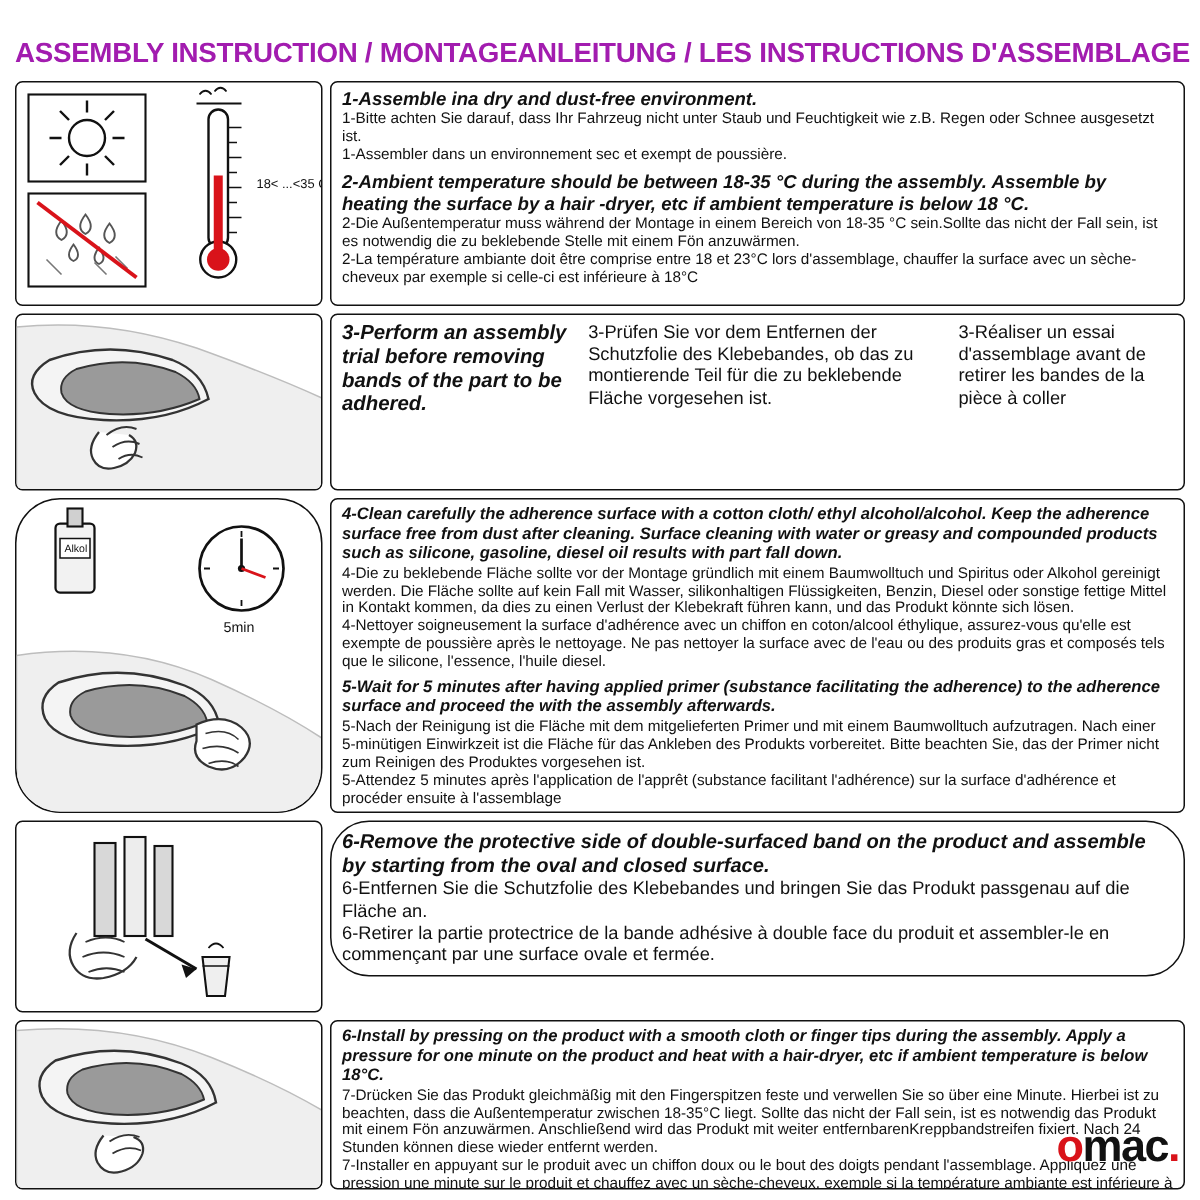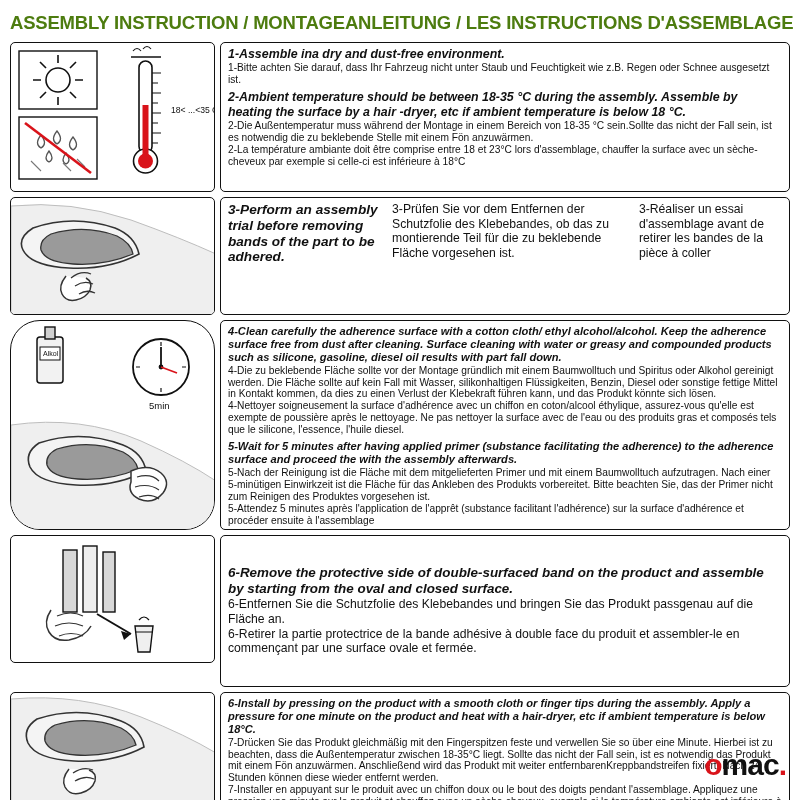--- a/index.html
+++ b/index.html
@@ -7,25 +7,25 @@
     width:800px;height:800px;
     background:#ffffff;
     font-family:"Liberation Sans", sans-serif;
     color:#111;
     overflow:hidden;
   }
   .page{position:relative;width:800px;height:800px;box-sizing:border-box;padding:8px 10px 0 10px;}
 
   .title{
     text-align:center;
-    color:#4d7c0f;
+    color:#a21caf;
     font-weight:bold;
     font-size:18.5px;
     letter-spacing:-0.2px;
-    margin:4px 0 8px 0;
+    margin:16px 0 8px 0;
     white-space:nowrap;
   }
 
   .rows{display:flex;flex-direction:column;gap:5px;}
 
   .row{display:flex;gap:5px;align-items:stretch;}
   .cell{
     border:1.6px solid #111;
     border-radius:5px;
     box-sizing:border-box;
@@ -112,20 +112,21 @@
                 <path d="M132 6 q4 -5 8 0"></path>
             </g>
           </g>
           <text x="160" y="70" font-family="Liberation Sans, sans-serif" font-size="8.6" fill="#111">18&lt; ...&lt;35 C°</text>
         </svg>
       </div>
       <div class="cell txt-cell" style="height:150px;">
         <div class="blk">
           <p class="hl">1-Assemble ina dry and dust-free environment.</p>
           <p class="de">1-Bitte achten Sie darauf, dass Ihr Fahrzeug nicht unter Staub und Feuchtigkeit wie z.B. Regen oder Schnee ausgesetzt ist.</p>
+          <p class="fr">1-Assembler dans un environnement sec et exempt de poussière.</p>
         </div>
         <div class="blk">
           <p class="hl">2-Ambient temperature should be between 18-35 °C  during the assembly. Assemble by heating the surface by a hair -dryer, etc if ambient temperature is below 18 °C.</p>
           <p class="de">2-Die Außentemperatur muss während der Montage in einem Bereich von 18-35 °C  sein.Sollte das nicht der Fall sein, ist es notwendig die zu beklebende Stelle mit einem Fön anzuwärmen.</p>
           <p class="fr">2-La température ambiante doit être comprise entre 18 et 23°C lors d'assemblage, chauffer la surface avec un sèche-cheveux par exemple si celle-ci est inférieure à 18°C</p>
         </div>
       </div>
     </div>
 
     <div class="row">
@@ -201,21 +202,21 @@
           <path d="M46 80 q14 -6 26 0" fill="none" stroke="#333" stroke-width="1.2"></path>
           <path d="M44 90 q14 -6 28 0" fill="none" stroke="#333" stroke-width="1.2"></path>
           <path d="M48 100 q12 -5 24 0" fill="none" stroke="#333" stroke-width="1.2"></path>
           <line x1="86" y1="78" x2="120" y2="98" stroke="#111" stroke-width="2"></line>
           <polygon points="120,98 110,95 113,104" fill="#111"></polygon>
           <path d="M124 90 l18 0 l-3 26 l-12 0 z" fill="#efefef" stroke="#111" stroke-width="1.4"></path>
           <line x1="124" y1="96" x2="142" y2="96" stroke="#111" stroke-width="1.1"></line>
           <path d="M128 84 q5 -6 10 0" fill="none" stroke="#111" stroke-width="1.2"></path>
         </svg>
       </div>
-      <div class="cell txt-cell big" style="height:152px;display:flex;flex-direction:column;justify-content:center;">
+      <div class="cell txt-cell big" style="height:104px;display:flex;flex-direction:column;justify-content:center;border-radius:26px;">
         <p class="hl" style="font-size:13.4px;">6-Remove the protective side of double-surfaced band on the product and assemble by starting from the oval and closed surface.</p>
         <p class="de">6-Entfernen Sie die Schutzfolie des Klebebandes und bringen Sie das Produkt passgenau auf die Fläche an.</p>
         <p class="fr">6-Retirer la partie protectrice de la bande adhésive à double face du produit et assembler-le en commençant par une surface ovale et fermée.</p>
       </div>
     </div>
 
     <div class="row">
       <div class="cell img-cell" style="height:113px;">
         <svg viewBox="0 0 205 113" width="205" height="113">
           <path d="M0 6 q70 -6 130 18 q45 18 75 36 L205 113 L0 113 Z" fill="#efefef" stroke="#bdbdbd" stroke-width="1"></path>

